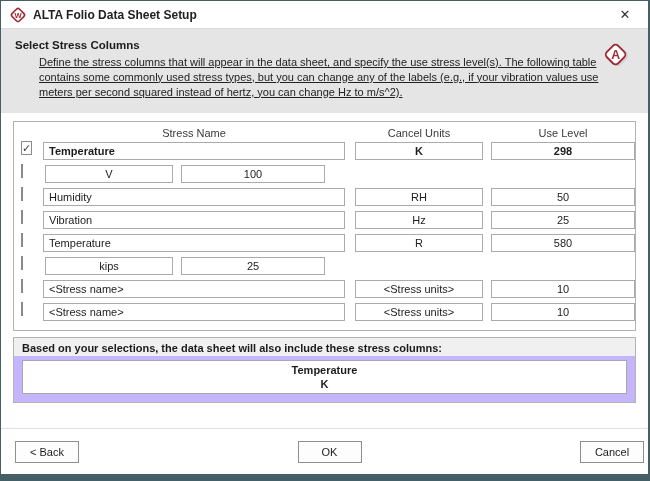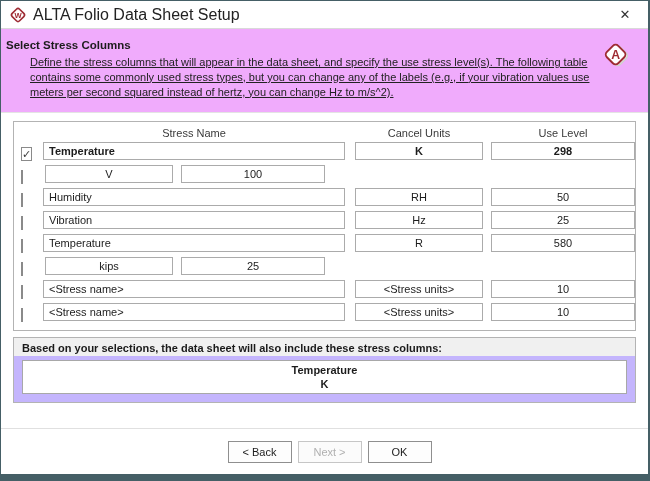--- a/index.html
+++ b/index.html
@@ -20,36 +20,36 @@
   .titlebar {
     height: 28px;
     flex: 0 0 28px;
     display: flex;
     align-items: center;
     padding: 0 10px 0 8px;
     border-bottom: 1px solid #d9d9d9;
     background: #ffffff;
   }
   .titlebar .app-icon { width: 18px; height: 18px; margin-right: 6px; }
-  .titlebar .title { font-weight: normal; font-size: 16px; color: #222; }
+  .titlebar .title { font-weight: bold; font-size: 12px; color: #222; }
   .titlebar .close {
     margin-left: auto;
     font-size: 13px;
     color: #333;
     width: 26px;
     text-align: center;
     cursor: default;
   }
 
   
   .header {
     position: relative;
-    padding: 10px 14px 12px 5px;
+    padding: 10px 14px 12px 14px;
     border-bottom: 1px solid #e4e4e4;
-    background: #f0abfc;
+    background: #e5e5e5;
   }
   .header .page-title { font-weight: bold; font-size: 11.5px; margin-bottom: 4px; }
   .header .desc {
     margin-left: 24px;
     width: 560px;
     line-height: 1.35;
     color: #222;
     text-decoration: underline;
   }
   .header .alta-badge {
@@ -70,21 +70,21 @@
     background: #f4f4f4;
     border-bottom: 1px solid #dcdcdc;
     font-weight: bold;
     padding: 4px 8px;
     color: #1a1a1a;
   }
 
   
   .colrow, .stress-row {
     display: flex;
-    align-items: flex-end;
+    align-items: flex-start;
   }
   .cb-cell { width: 14px; margin-left: 7px; flex: 0 0 14px; }
   .name-cell { width: 302px; margin-left: 8px; flex: 0 0 302px; }
   .units-cell { width: 128px; margin-left: 10px; flex: 0 0 128px; }
   .level-cell { width: 144px; margin-left: 8px; flex: 0 0 144px; }
 
   .colrow { padding: 5px 0 3px 0; color: #3a3a3a; }
   .colrow div { text-align: center; }
 
   .stress-row { margin: 0 0 5px 0; }
@@ -125,21 +125,21 @@
     justify-content: center;
   }
   .summary-col { text-align: center; font-weight: bold; line-height: 1.3; padding: 2px 0; }
 
   
   .footer {
     margin-top: auto;
     border-top: 1px solid #e0e0e0;
     padding: 12px 4px 11px 14px;
     display: flex;
-    justify-content: center;
+    justify-content: space-between;
     gap: 6px;
     background: #ffffff;
   }
   .btn {
     width: 64px;
     height: 22px;
     background: #fdfdfd;
     border: 1px solid #8f8f8f;
     font-family: "Liberation Sans", "DejaVu Sans", sans-serif;
     font-size: 11px;
@@ -246,15 +246,15 @@
   <div class="summary-box">
     <div class="summary-col">
       <div>Temperature</div>
       <div>K</div>
     </div>
   </div>
 </div>
 
 <div class="footer">
   <button class="btn">&lt; Back</button>
-  <button class="btn" disabled="">Next &gt;</button>
   <button class="btn">OK</button>
+  <button class="btn">Cancel</button>
 </div>
 
 </body></html>

